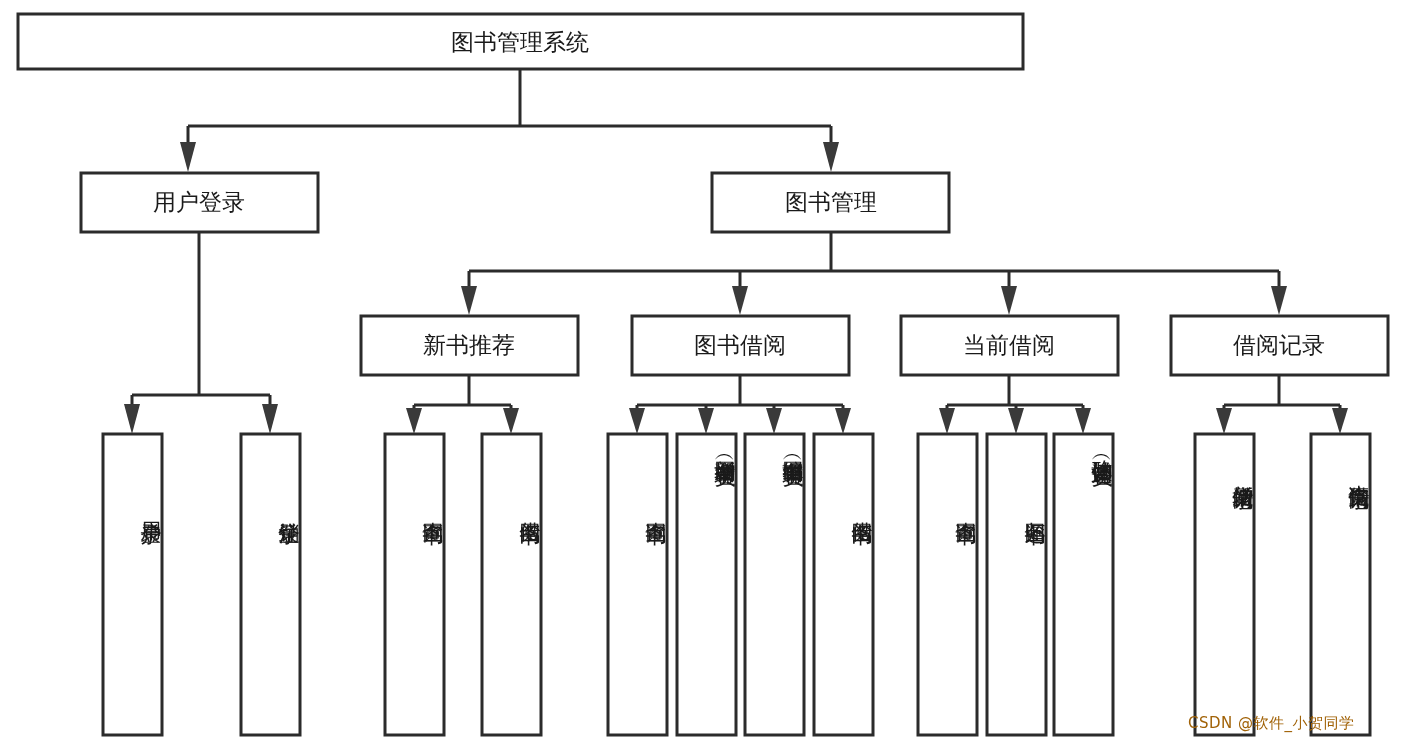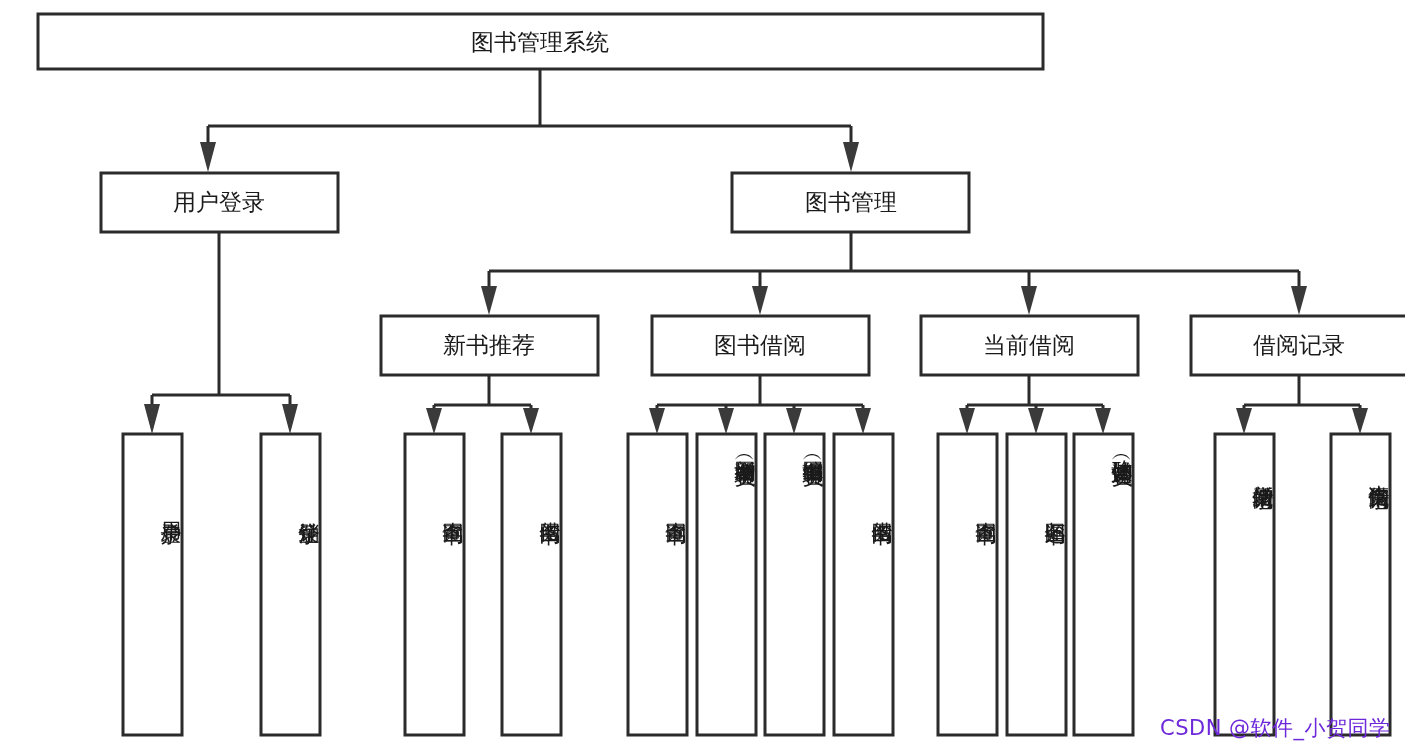--- a/index.html
+++ b/index.html
@@ -12,21 +12,20 @@
     width: 1405px;
     height: 747px;
     font-family: "DejaVu Sans", "Liberation Sans", sans-serif;
     overflow: hidden;
   }
   #diagram-root {
     position: relative;
     width: 1328px;
     height: 747px;
     background: #ffffff;
-    margin-left: 20px;
   }
   svg.flow {
     position: absolute;
     left: 0;
     top: 0;
     width: 1405px;
     height: 747px;
   }
   .node-rect {
     fill: #ffffff;
@@ -59,25 +58,25 @@
     line-height: 1.08;
     color: #1a1a1a;
     letter-spacing: 1px;
     text-align: start;
     white-space: nowrap;
     pointer-events: none;
     -webkit-font-smoothing: antialiased;
   }
   .watermark {
     position: absolute;
-    left: 1140px;
+    left: 1188px;
     top: 714px;
     font-family: "DejaVu Sans", "Liberation Sans", sans-serif;
-    font-size: 21px;
-    color: #6d28d9;
+    font-size: 15px;
+    color: #a16207;
     white-space: nowrap;
     letter-spacing: 0.5px;
   }
 </style>
 </head>
 <body>
 
 <div id="diagram-root">
 
   <svg class="flow" viewBox="0 0 1405 747" xmlns="http://www.w3.org/2000/svg">

